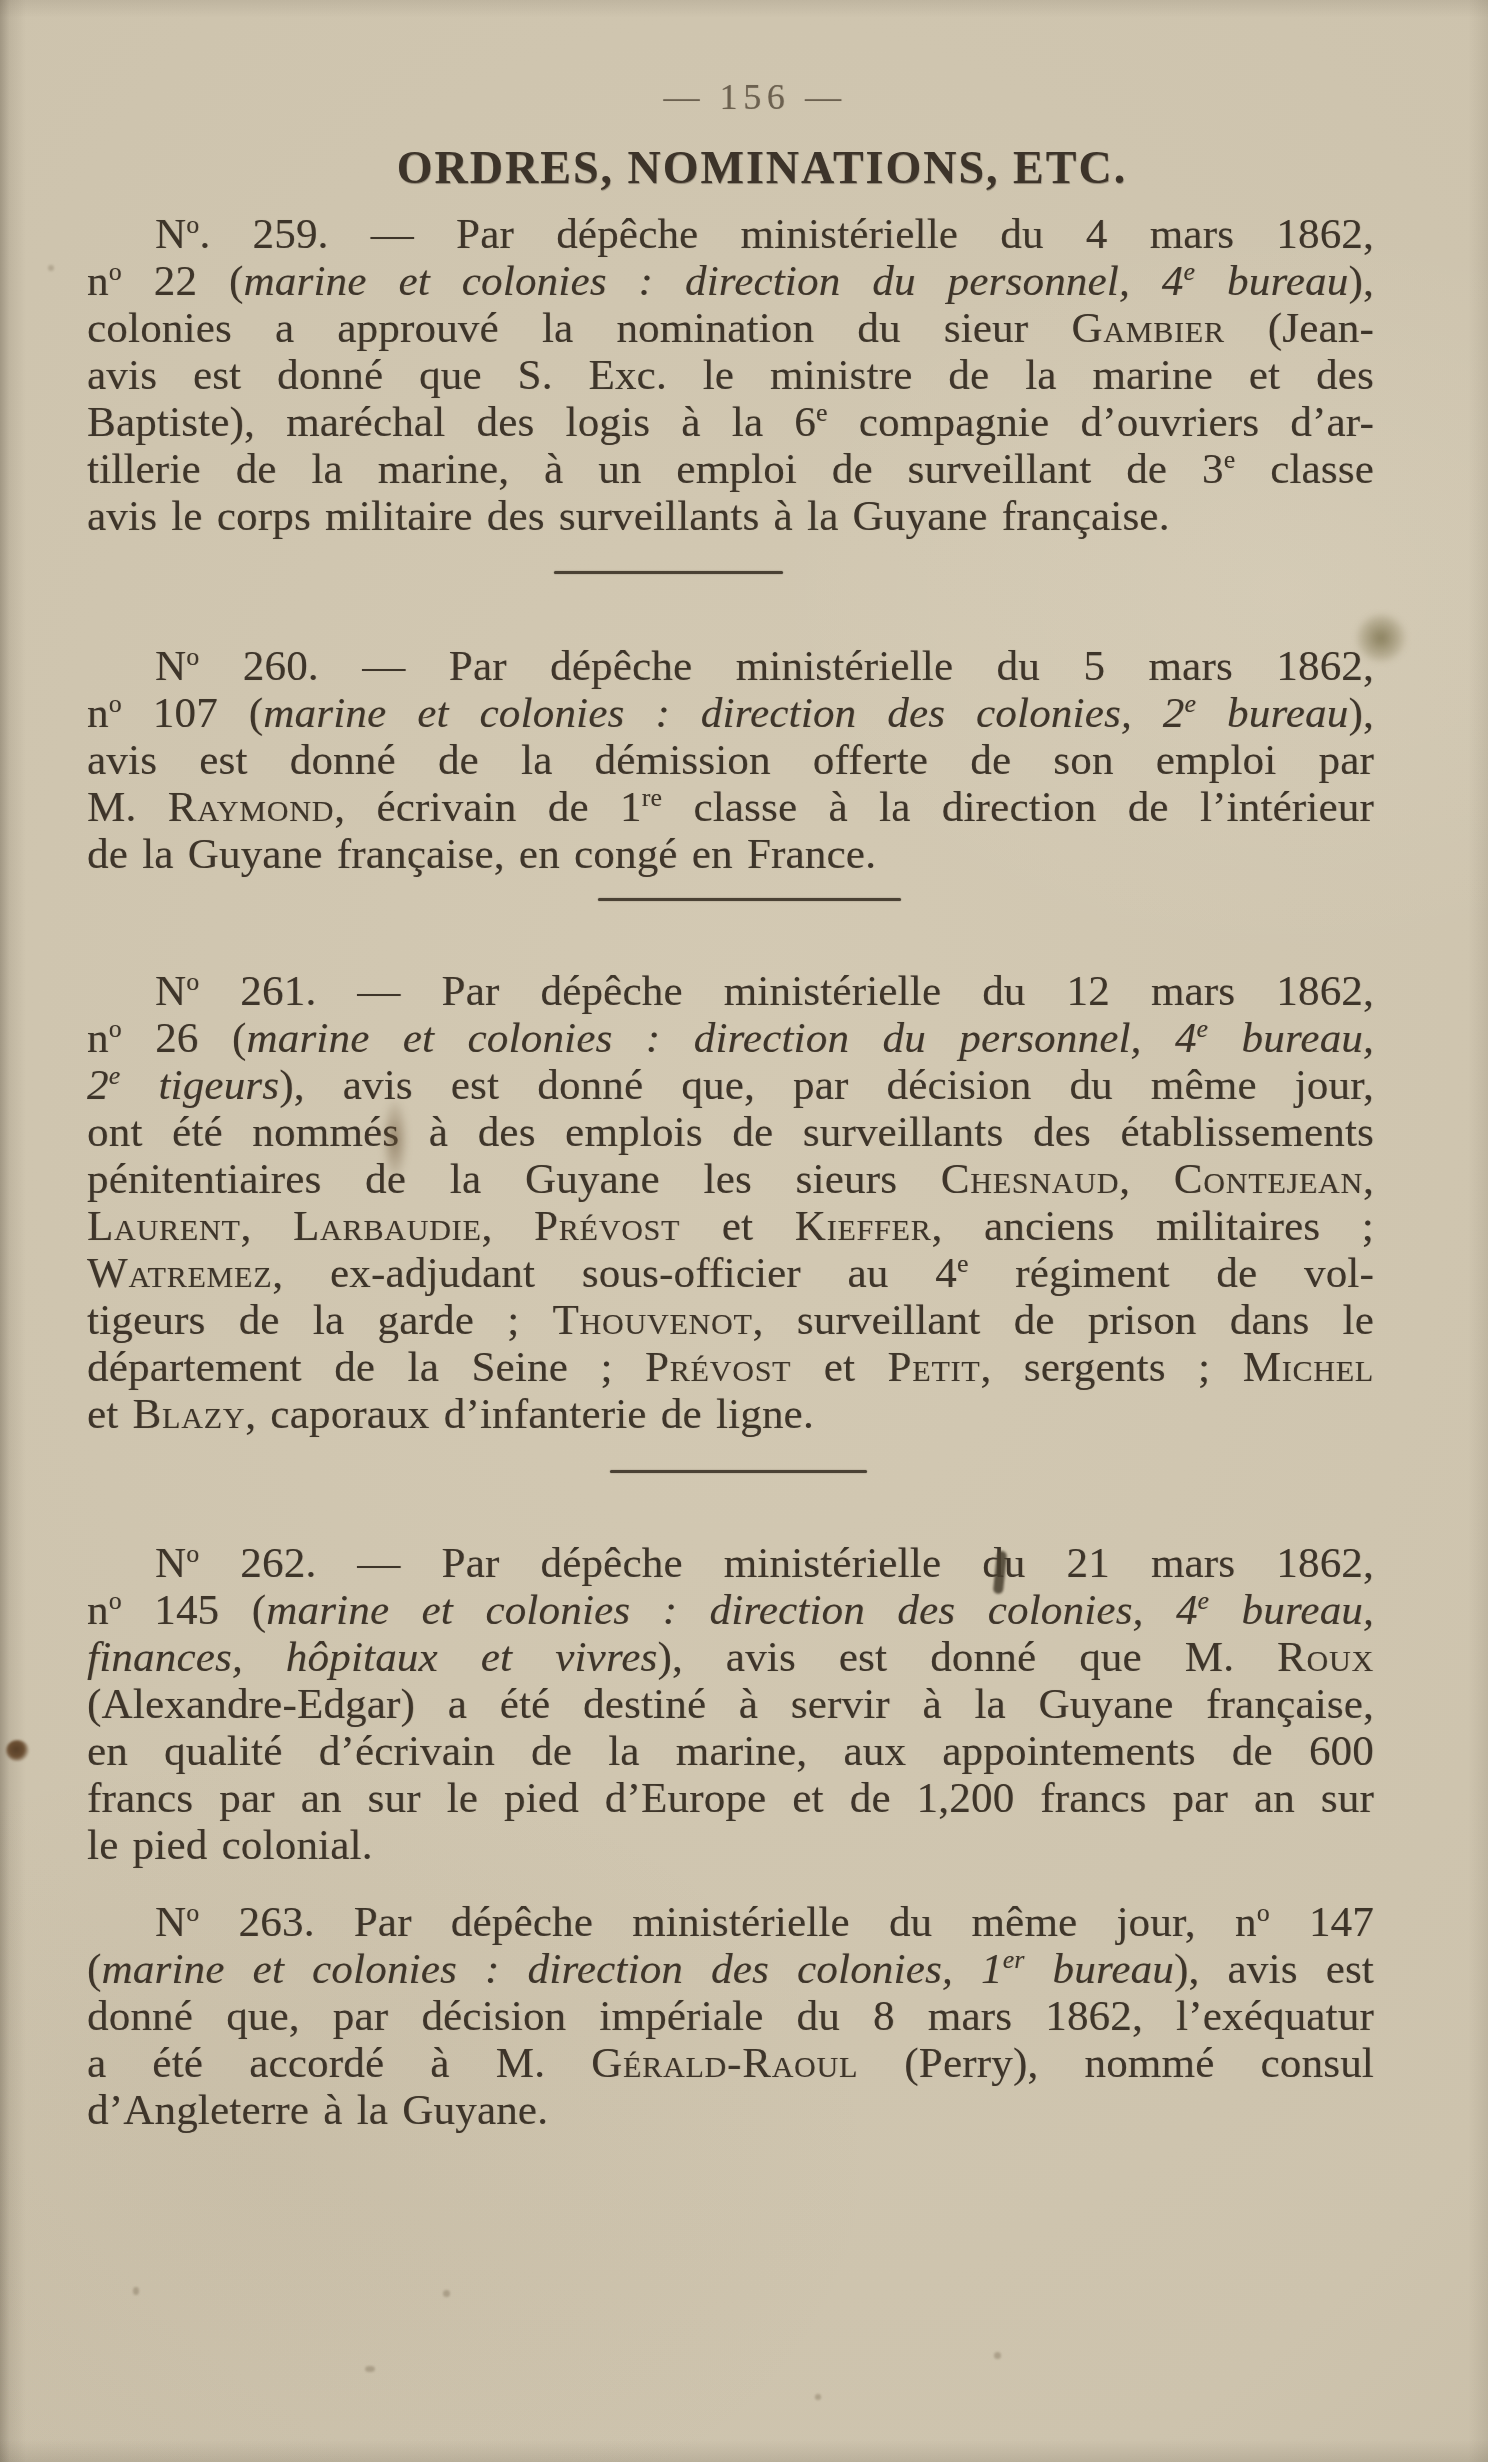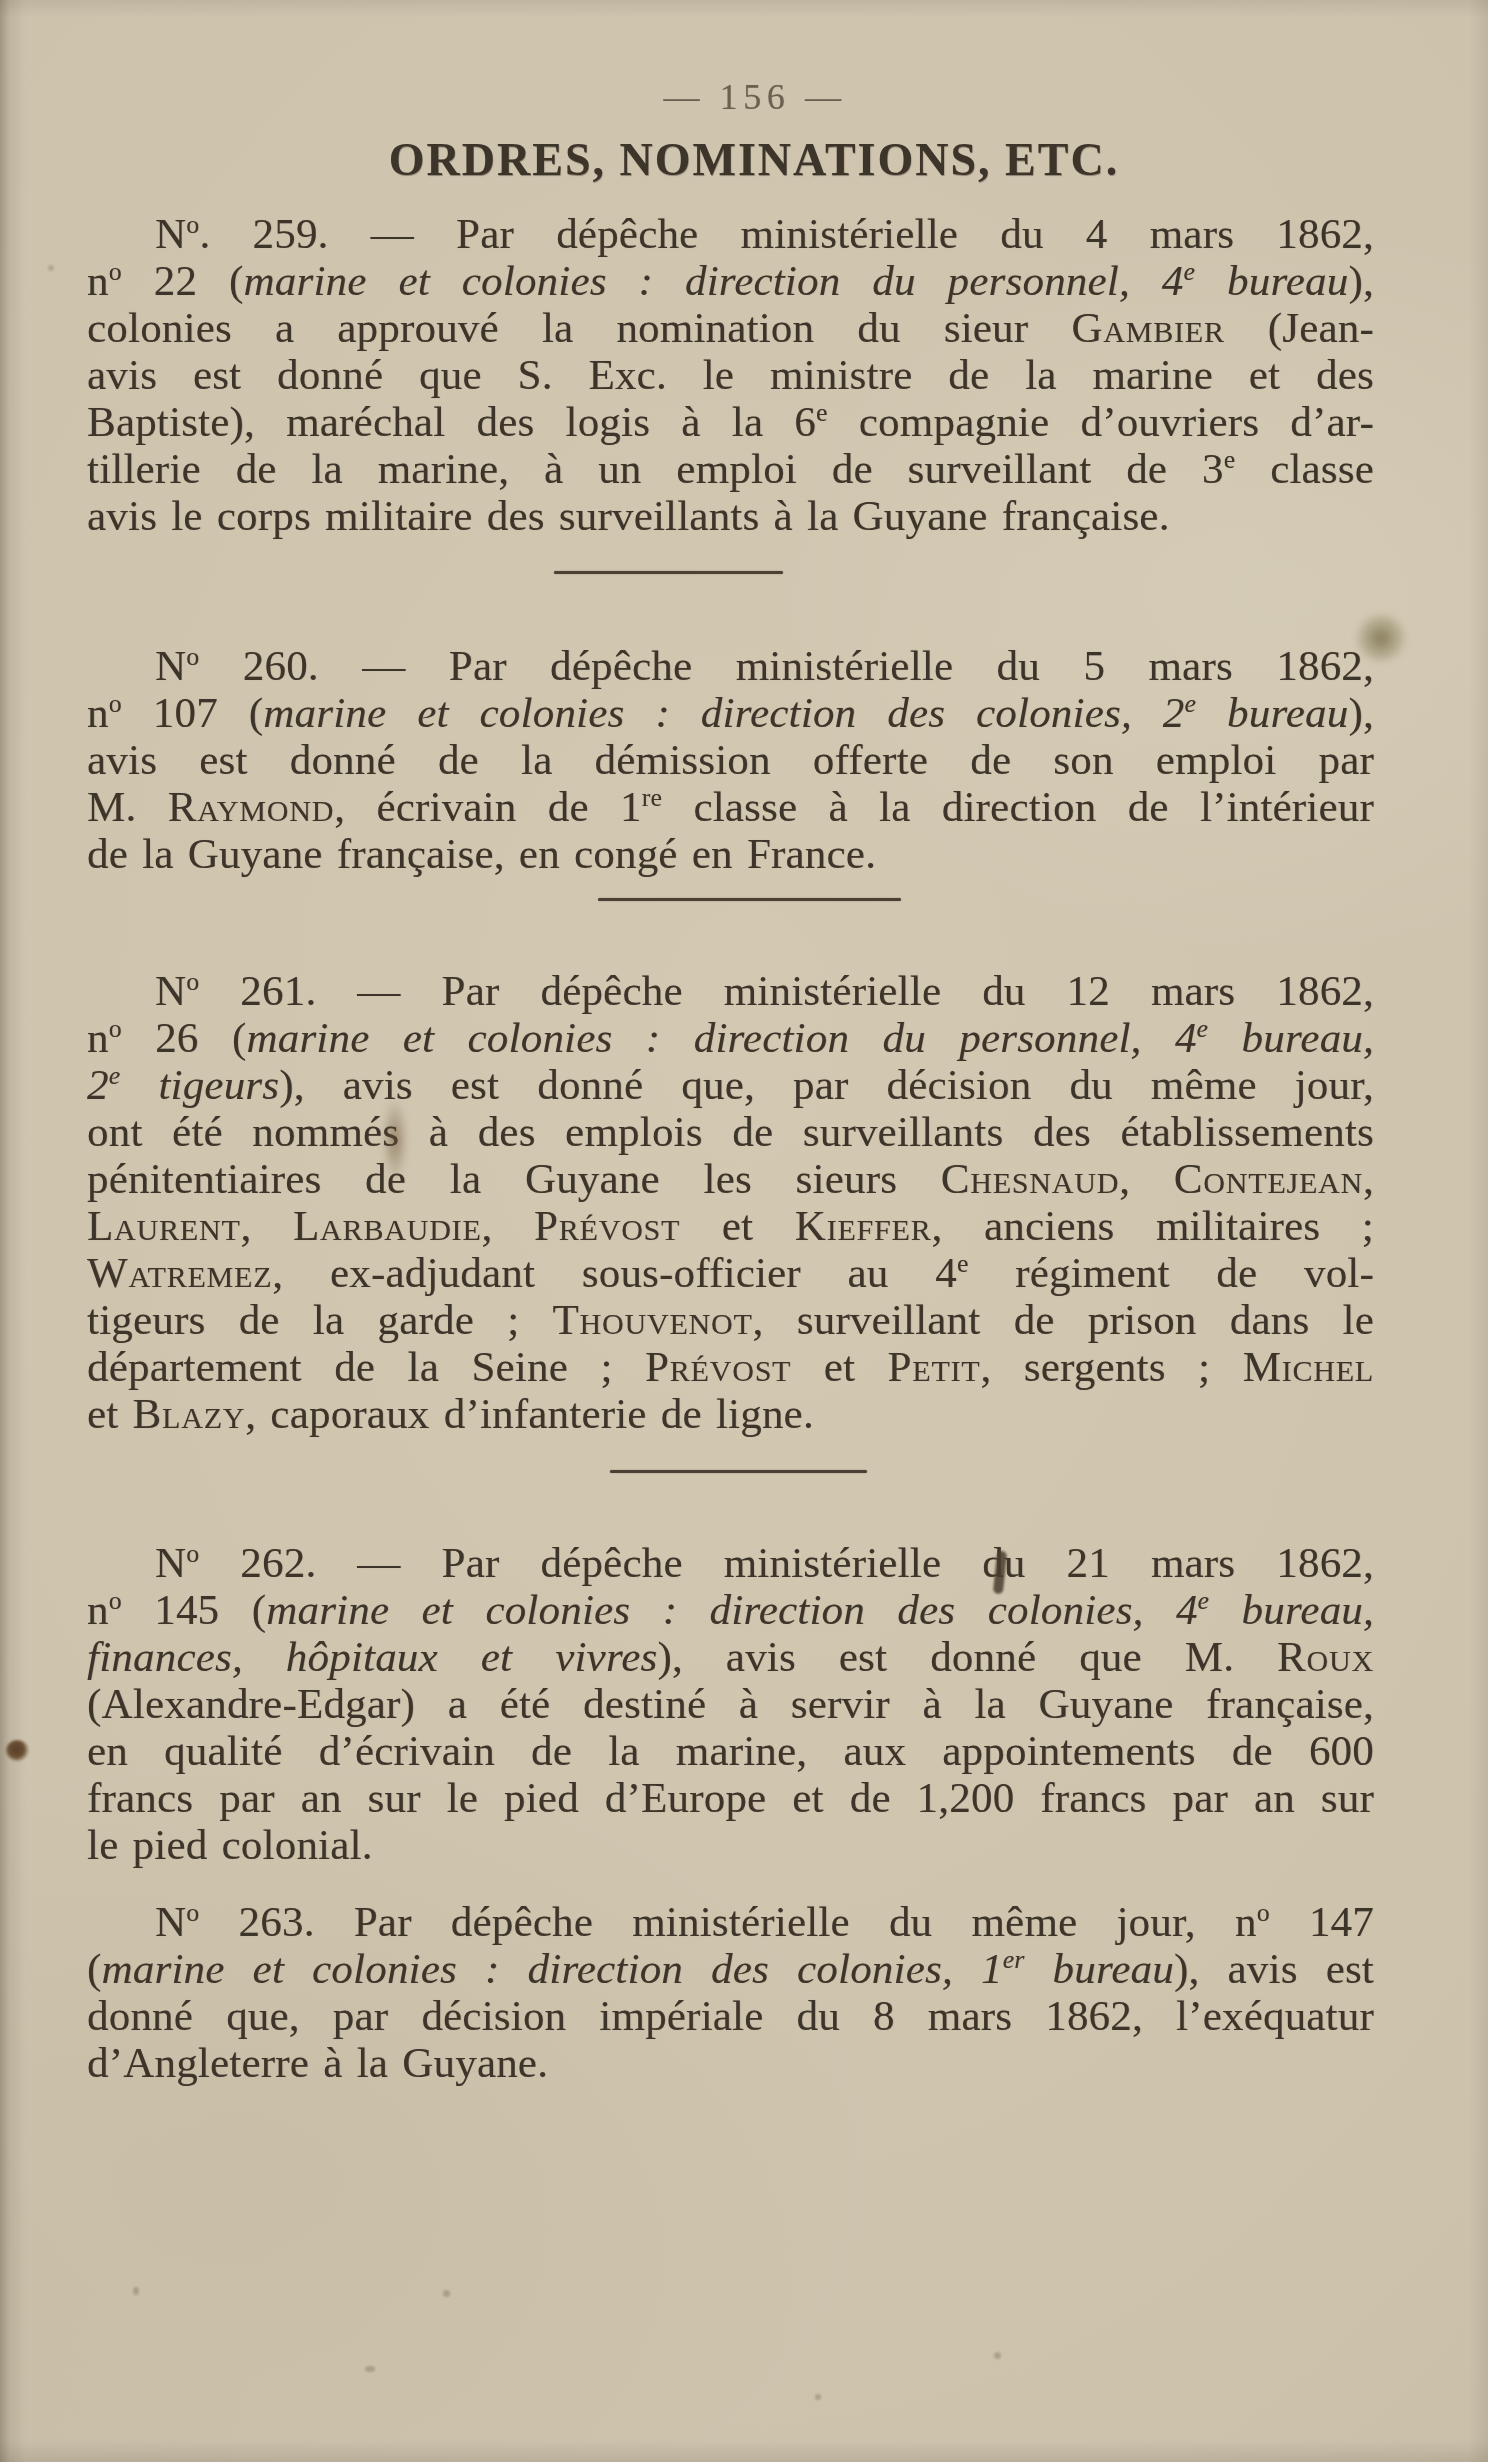--- a/index.html
+++ b/index.html
@@ -16,21 +16,21 @@
       linear-gradient(0deg, rgba(58,48,34,.13) 0px, rgba(58,48,34,0) 22.5px),
       radial-gradient(ellipse 130% 112% at 50% 42%, #d3c9b3 0%, var(--paper,#cdc3ad) 55%, #bfb49d 100%);
   }
   .pagenum{
     position:absolute;top:67px;left:104px;width:1284px;margin:9px;
     text-align:center;font-size:36px;letter-spacing:5.6px;
     color:var(--faded-ink,#6c6150);
     text-shadow:0.4px 0.4px 0.8px rgba(90,78,60,.35);
   }
   .title{
-    position:absolute;top:133px;left:96px;width:1316px;margin:0;
+    position:absolute;top:133px;left:96px;width:1316px;margin:8px;
     text-align:center;font-size:46px;font-weight:bold;letter-spacing:2px;
     color:#3d342a;text-shadow:0.5px 0.5px 0.8px rgba(62,53,42,.45);
   }
   .para{
     position:absolute;left:87px;width:1287px;
     font-size:43px;line-height:47px;word-spacing:3.2px;letter-spacing:0.2px;
     text-shadow:0.4px 0.4px 0.7px rgba(62,53,42,.38);
   }
   .para .line{text-align:justify;text-align-last:justify;}
   .para .line.first{text-indent:68px;margin-top:8px;}
@@ -121,20 +121,21 @@
       <div class="line"><span class="t-i">finances, hôpitaux et vivres</span><span>), avis est donné que M. </span><span class="t-sc">Roux</span></div>
       <div class="line"><span>(Alexandre-Edgar) a été destiné à servir à la Guyane française,</span></div>
       <div class="line"><span>en qualité d’écrivain de la marine, aux appointements de 600</span></div>
       <div class="line"><span>francs par an sur le pied d’Europe et de 1,200 francs par an sur</span></div>
       <div class="line last"><span>le pied colonial.</span></div>
     </section>
   <section class="para p263">
       <div class="line first"><span>N</span><span class="t-sup">o</span><span> 263. Par dépêche ministérielle du même jour, n</span><span class="t-sup">o</span><span> 147</span></div>
       <div class="line"><span>(</span><span class="t-i">marine et colonies : direction des colonies, 1</span><span class="t-i t-sup">er</span><span class="t-i"> bureau</span><span>), avis est</span></div>
       <div class="line"><span>donné que, par décision impériale du 8 mars 1862, l’exéquatur</span></div>
+      <div class="line"><span>a été accordé à M. </span><span class="t-sc">Gérald-Raoul</span><span> (Perry), nommé consul</span></div>
       <div class="line last"><span>d’Angleterre à la Guyane.</span></div>
     </section>
 
   <div class="artifact spot-margin"></div>
   <div class="artifact spot-olive"></div>
   <div class="artifact ink-streak"></div>
   <div class="artifact smudge-blot"></div>
   <div class="artifact speck sp1"></div>
   <div class="artifact speck sp2"></div>
   <div class="artifact speck sp3"></div>

